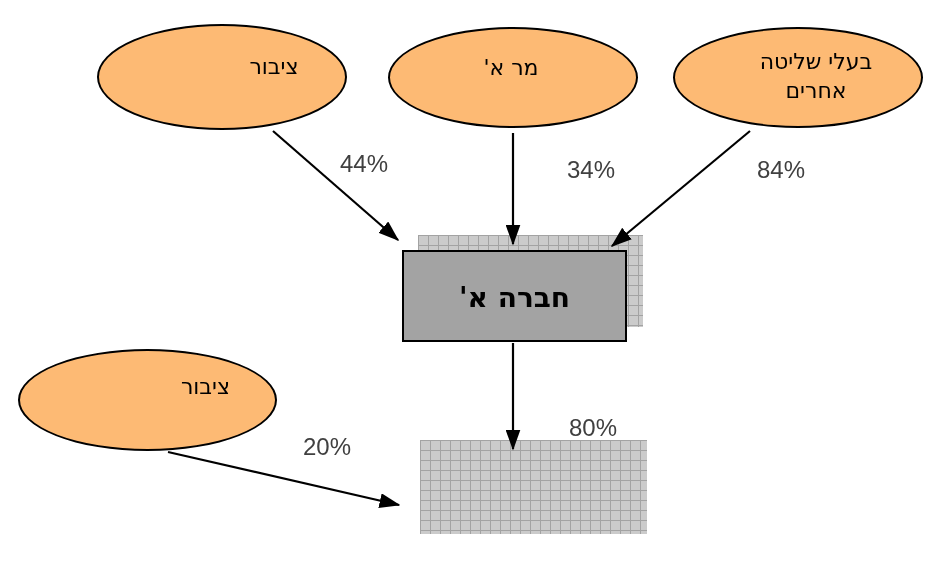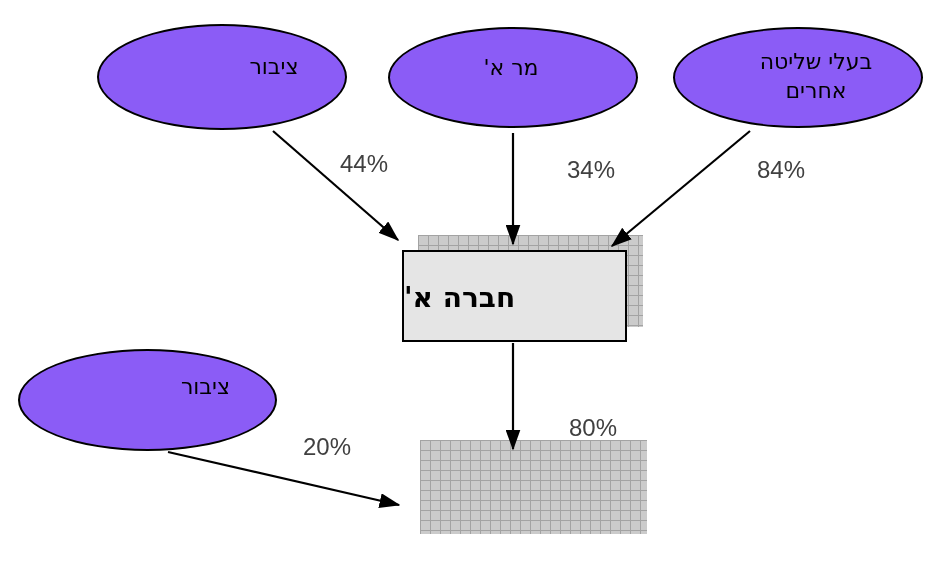--- a/index.html
+++ b/index.html
@@ -19,21 +19,21 @@
     position: absolute;
     inset: 0;
     width: 925px;
     height: 561px;
   }
   
   .ellipse {
     position: absolute;
     border: 2px solid #000000;
     border-radius: 50%;
-    background: #8b5cf6;
+    background: #fdba74;
     box-sizing: border-box;
   }
   .ellipse .lbl {
     position: absolute;
     left: 0;
     width: 100%;
     text-align: center;
     direction: rtl;
     font-size: 22px;
     color: #000000;
@@ -55,24 +55,24 @@
     background-color: #cbcbcb;
     background-image:
       linear-gradient(#a3a3a3 1px, transparent 1px),
       linear-gradient(90deg, #a3a3a3 1px, transparent 1px);
     background-size: 10px 10px;
   }
   #shadow-a { left: 418px; top: 235px; width: 225px; height: 92px; }
   #shadow-b { left: 420px; top: 440px; width: 227px; height: 94px; }
   .cbox {
     position: absolute;
-    background: #e5e5e5;
+    background: #a3a3a3;
     border: 2.5px solid #000000;
     box-sizing: border-box;
-    text-align: left;
+    text-align: center;
   }
   #box-company-a { left: 402px; top: 250px; width: 225px; height: 92px; }
   #box-company-b { left: 404px; top: 455px; width: 227px; height: 94px; }
   .cbox .lbl {
     position: absolute;
     left: 0;
     width: 100%;
     direction: rtl;
     font-weight: bold;
     font-size: 28px;

